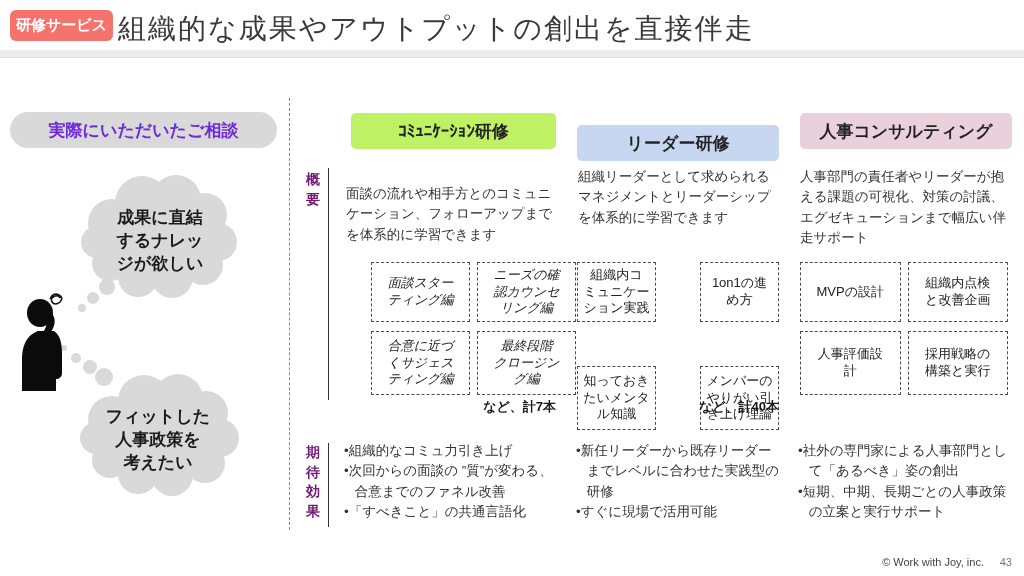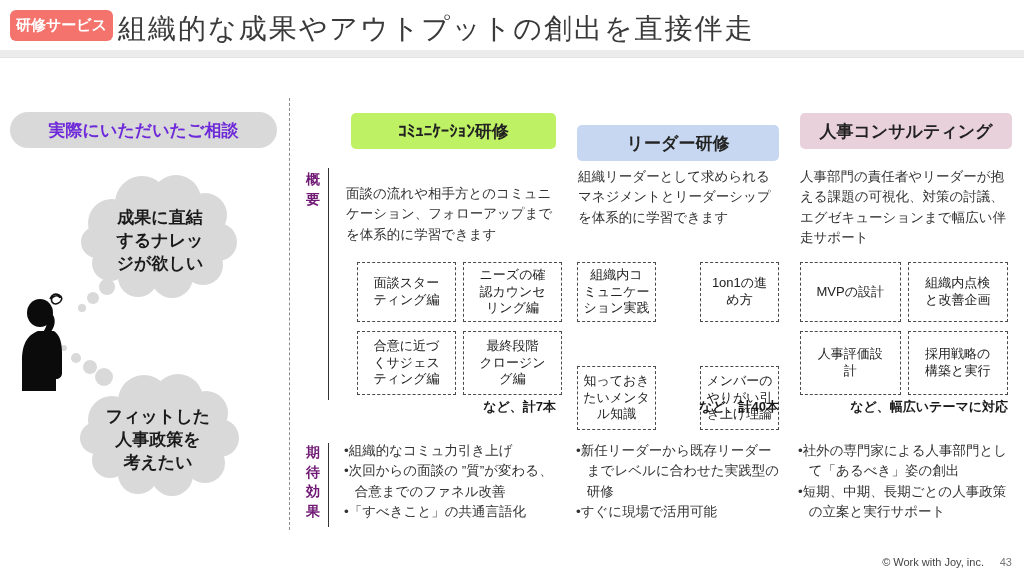--- a/index.html
+++ b/index.html
@@ -103,21 +103,21 @@
   <div class="abs col-header" style="left: 577px; top: 113px; width: 202px; background-color: rgb(200, 215, 241); margin-top: 12px;">リーダー研修</div>
   <div class="abs col-header" style="left: 800px; top: 113px; width: 212px; background-color: rgb(233, 209, 219);">人事コンサルティング</div>
 
   <div class="abs row-label" style="left:306px;top:170px;">概要</div>
   <div class="abs vline" style="left:328px;top:168px;height:232px;"></div>
 
   <div class="abs overview" style="left:346px;top:184px;width:208px;">面談の流れや相手方とのコミュニケーション、フォローアップまでを体系的に学習できます</div>
   <div class="abs overview" style="left:578px;top:167px;width:204px;">組織リーダーとして求められるマネジメントとリーダーシップを体系的に学習できます</div>
   <div class="abs overview" style="left:800px;top:167px;width:212px;">人事部門の責任者やリーダーが抱える課題の可視化、対策の討議、エグゼキューションまで幅広い伴走サポート</div>
 
-  <div class="abs boxgrid" style="left:357px;top:262px;width:205px;">
+  <div class="abs boxgrid" style="left:371px;top:262px;width:205px;font-style:italic;">
     <div class="cbox pre">面談スター
 ティング編</div>
     <div class="cbox pre">ニーズの確
 認カウンセ
 リング編</div>
     <div class="cbox pre">合意に近づ
 くサジェス
 ティング編</div>
     <div class="cbox pre">最終段階
 クロージン
@@ -141,21 +141,20 @@
     <div class="cbox pre">組織内点検
 と改善企画</div>
     <div class="cbox pre">人事評価設
 計</div>
     <div class="cbox pre">採用戦略の
 構築と実行</div>
   </div>
 
   <div class="abs caption" style="left:351px;top:398px;width:205px;">など、計7本</div>
   <div class="abs caption" style="left:577px;top:398px;width:202px;">など、計40本</div>
-  <div class="abs caption" style="left:800px;top:398px;width:208px;">など、幅広いテーマに対応</div>
 
   <div class="abs row-label" style="left:306px;top:443px;">期待効果</div>
   <div class="abs vline" style="left:328px;top:443px;height:84px;"></div>
 
   <div class="abs effects" style="left:344px;top:441px;width:212px;">
     <div class="li">•組織的なコミュ力引き上げ</div>
     <div class="li">•次回からの面談の ”質”が変わる、合意までのファネル改善</div>
     <div class="li">•「すべきこと」の共通言語化</div>
   </div>
   <div class="abs effects" style="left:576px;top:441px;width:208px;">

